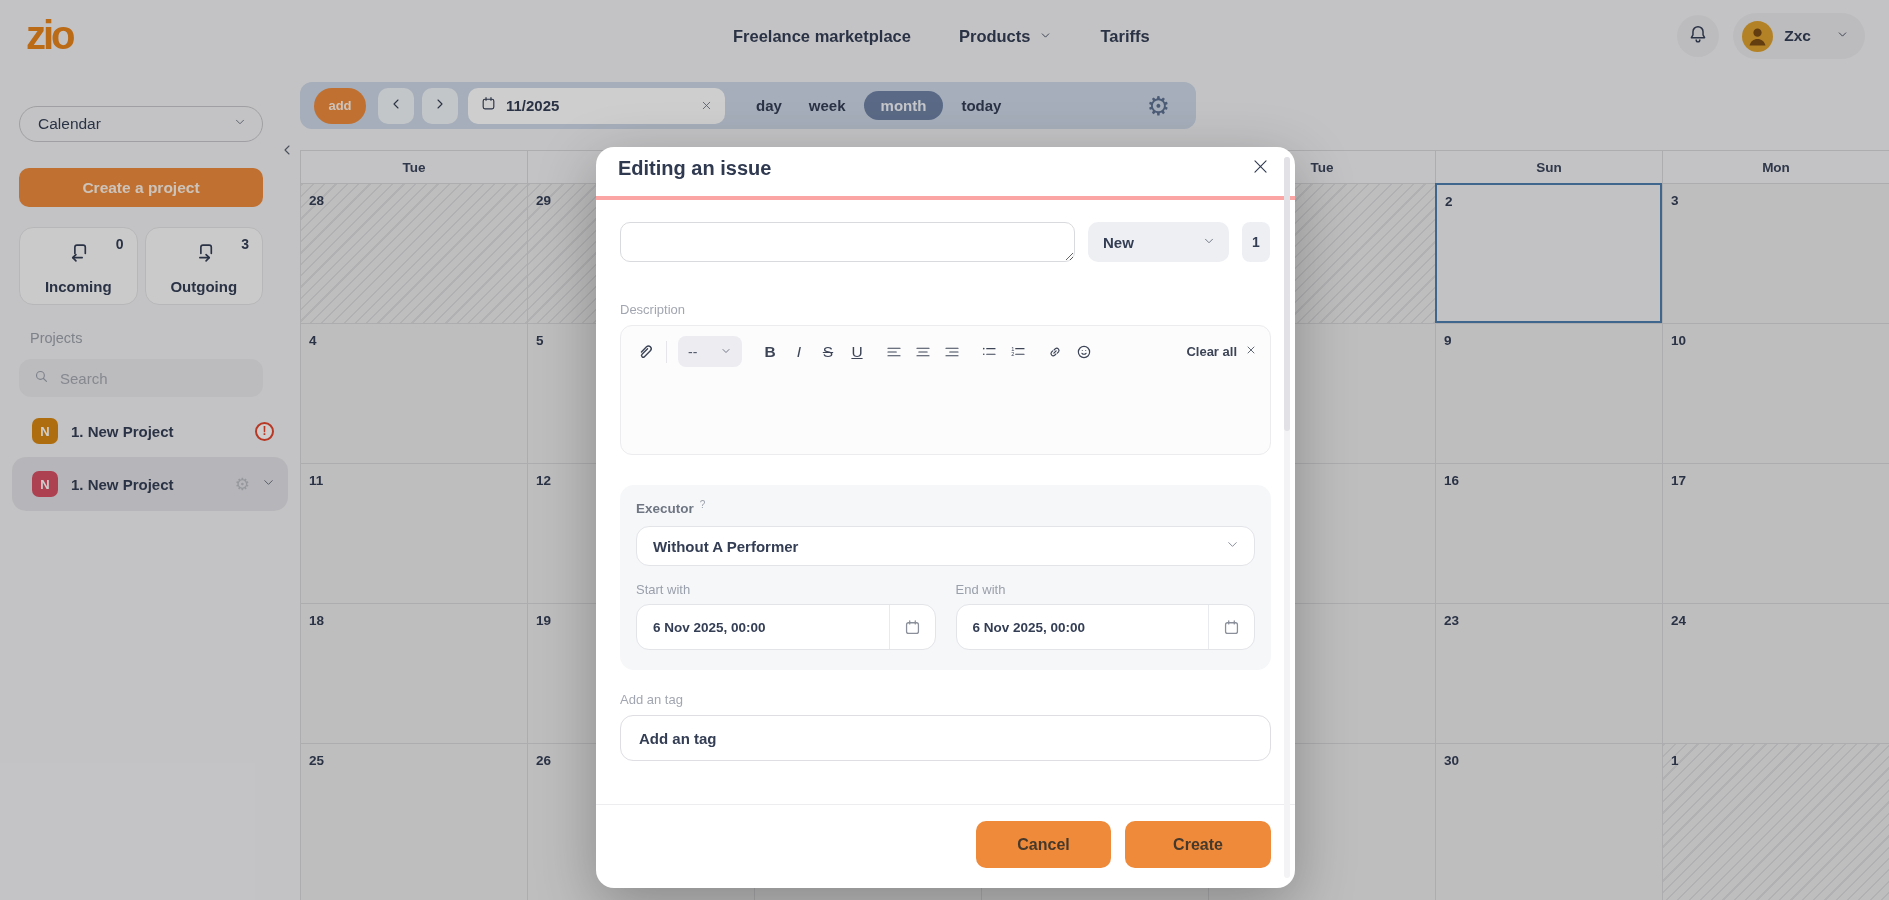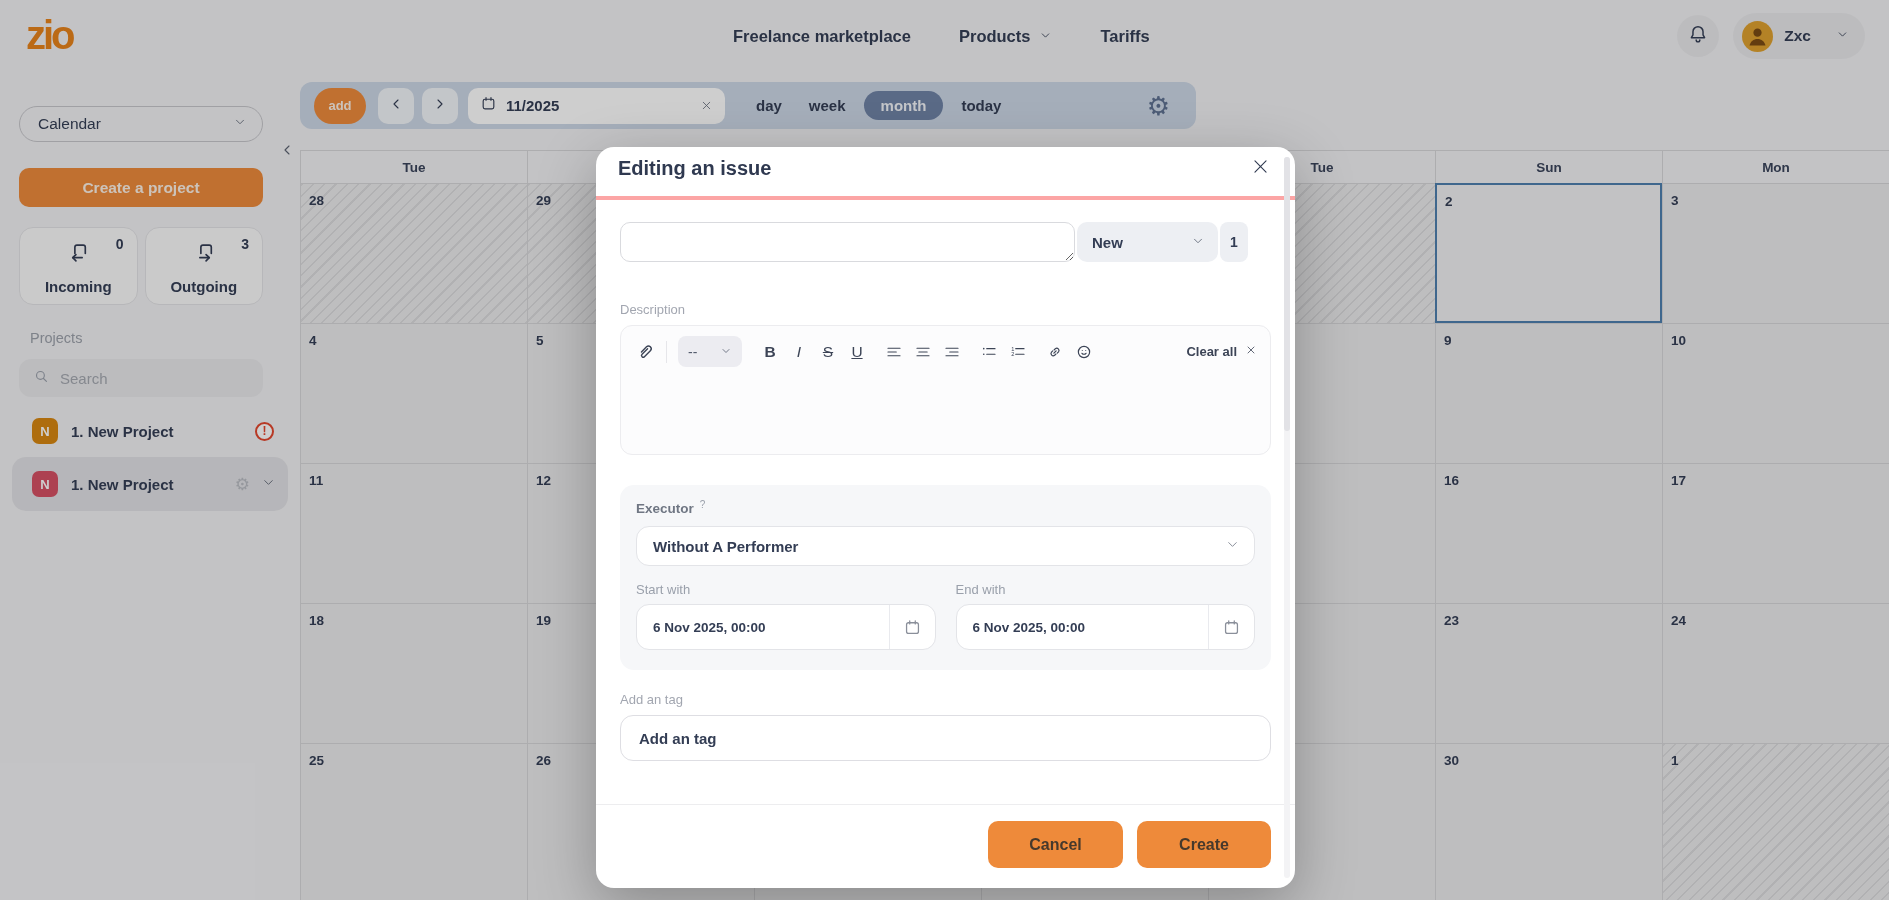--- a/index.html
+++ b/index.html
@@ -67,21 +67,21 @@
   .cal-cell.selected { border:2px solid #4d7fae; background:#f1f1f3; }
   .cal-daynum { font-size:13.5px; font-weight:600; color:#333d54; }
 
   
   .overlay { position:absolute; inset:0; background:rgba(10,10,12,0.20); z-index:5; }
   .modal { position:absolute; left:596px; top:147px; width:699px; height:741px; background:#fff; border-radius:18px; box-shadow:0 18px 60px rgba(0,0,0,0.28); z-index:10; display:flex; flex-direction:column; }
   .modal-header { display:flex; align-items:center; justify-content:space-between; padding:6px 20px 13px 22px; border-bottom:4px solid #fca5a5; }
   .modal-title { font-size:20px; font-weight:700; color:#2f3950; }
   .modal-close { width:30px; height:30px; display:flex; align-items:center; justify-content:center; color:#2f3950; cursor:pointer; }
   .modal-body { flex:1; padding:22px 24px 0 24px; position:relative; }
-  .title-row { display:flex; gap:2px; }
+  .title-row { display:flex; gap:13px; }
   .issue-title { width:455px; height:40px; border:1px solid #d9dade; border-radius:10px; resize:both; padding:9px 12px; font-size:15px; color:#333d54; outline:none; background:#fff; }
   .status-select { width:141px; height:40px; background:#edeff3; border-radius:10px; display:flex; align-items:center; justify-content:space-between; padding:0 13px 0 15px; font-size:15px; font-weight:600; color:#333d54; cursor:pointer; }
   .count-box { width:28px; height:40px; background:#edeff3; border-radius:8px; display:flex; align-items:center; justify-content:center; font-size:14px; font-weight:600; color:#333d54; }
   .field-label { margin-top:40px; font-size:13px; color:#a2a6b0; }
   .desc-panel { margin-top:8px; border:1px solid #ececef; background:#fcfcfd; border-radius:12px; height:130px; }
   .desc-toolbar { display:flex; align-items:center; gap:11px; padding:10px 13px; color:#3c4456; }
   .tb-sep { width:1px; height:22px; background:#e6e6ea; }
   .fmt-select { width:64px; height:31px; background:#ececf1; border-radius:8px; display:flex; align-items:center; justify-content:space-between; padding:0 10px; color:#555d6e; font-size:14px; cursor:pointer; }
   .fmt-btn { font-size:15.5px; color:#3c4456; width:18px; text-align:center; cursor:pointer; }
   .tb-ic { display:flex; cursor:pointer; color:#3c4456; }
@@ -95,21 +95,21 @@
   .date-col { flex:1; }
   .date-label { font-size:13px; color:#9aa0ab; }
   .date-field { margin-top:7px; height:46px; background:#fff; border:1px solid #e3e4e8; border-radius:13px; display:flex; align-items:stretch; overflow:hidden; cursor:pointer; }
   .date-text { flex:1; display:flex; align-items:center; padding:0 16px; font-size:13.5px; font-weight:700; color:#333d54; }
   .date-ico { width:46px; border-left:1px solid #e9eaee; display:flex; align-items:center; justify-content:center; color:#8a8f9a; }
   .tag-input { margin-top:8px; height:46px; border:1px solid #dedee3; border-radius:13px; display:flex; align-items:center; padding:0 18px; font-size:15px; font-weight:600; color:#333d54; cursor:text; }
   .show-all { margin-top:24px; display:flex; align-items:center; gap:8px; font-size:15px; font-weight:700; color:#2f3950; cursor:pointer; }
   .modal-footer { border-top:1px solid #ededef; padding:16px 24px 20px 24px; display:flex; justify-content:flex-end; gap:14px; }
   .btn-orange { height:47px; border-radius:10px; background:#ee8a3a; color:#46392c; font-size:16px; font-weight:600; display:flex; align-items:center; justify-content:center; cursor:pointer; }
   .btn-cancel { width:135px; }
-  .btn-create { width:134px; }
+  .btn-create { width:146px; }
   .modal-scroll { position:absolute; top:10px; bottom:10px; right:5px; width:6px; border-radius:3px; background:#f3f3f5; }
   .modal-scroll-thumb { width:6px; height:38%; border-radius:3px; background:#e2e2e6; }
 
   .ic { stroke:currentColor; fill:none; stroke-width:1.6; stroke-linecap:round; stroke-linejoin:round; }
 </style>
 </head>
 <body>
 
 <div class="app">
 

